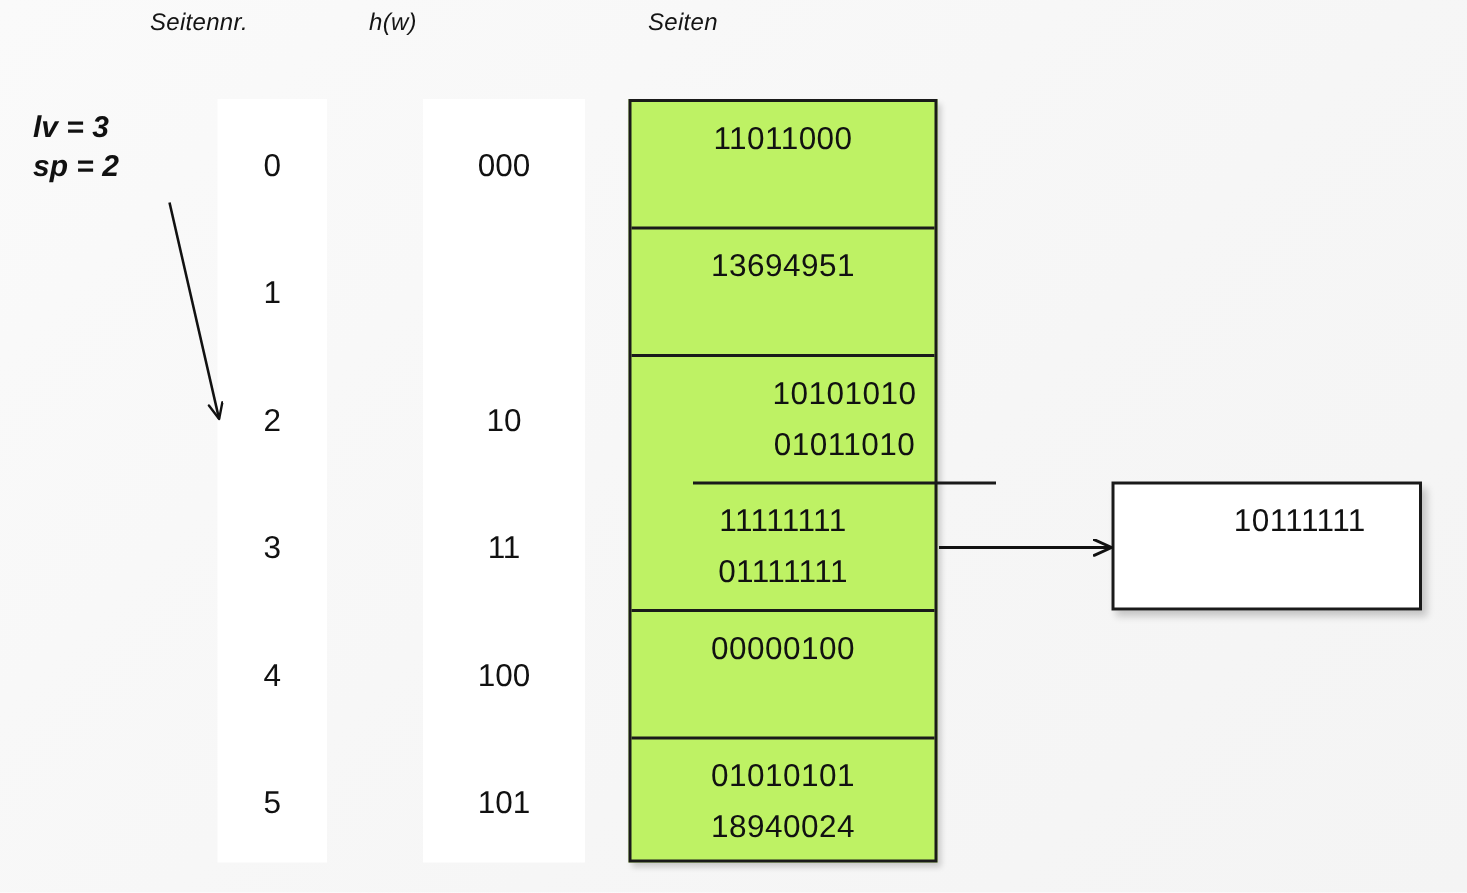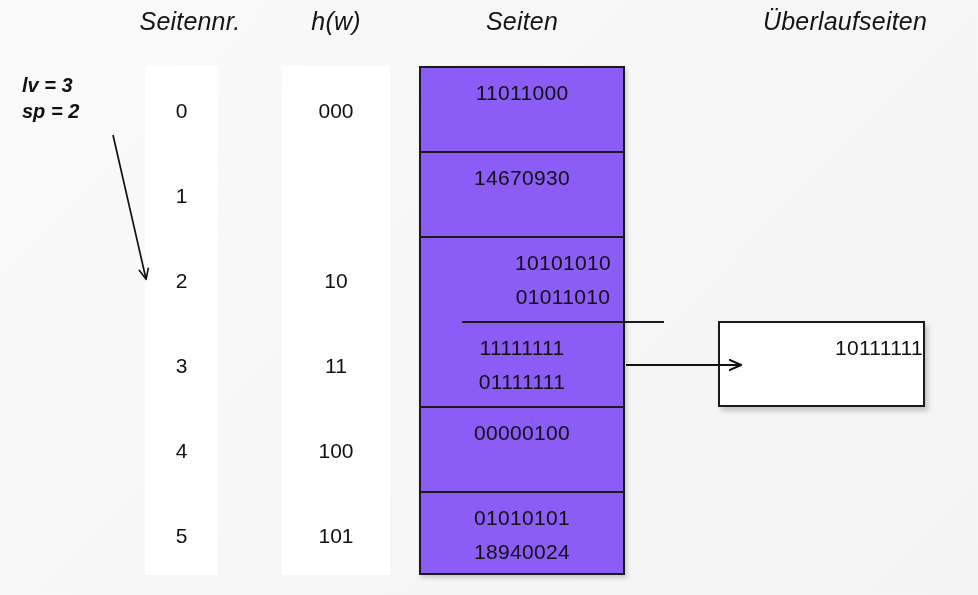--- a/index.html
+++ b/index.html
@@ -17,25 +17,24 @@
   #canvas {
     position: relative;
     width: 978px;
     height: 595px;
   }
 
   
   .col-header {
     position: absolute;
     font-style: italic;
-    font-size: 25px;
+    font-size: 16px;
     font-weight: 500;
     letter-spacing: 0.2px;
     color: #141414;
-    text-align: center;
     white-space: nowrap;
   }
   #hdr-seitennr { left: 100px; top: 7px; width: 180px; }
   #hdr-hw       { left: 246px; top: 7px; width: 180px; }
   #hdr-seiten   { left: 432px; top: 7px; width: 180px; }
   #hdr-ueber    { left: 755px; top: 7px; width: 180px; }
 
   
   .param {
     position: absolute;
@@ -70,21 +69,21 @@
   .col-seitennr-cell { left: 145px; width: 73px; }
   .col-hw-cell       { left: 282px; width: 108px; }
 
   
   #seiten-box {
     position: absolute;
     left: 419px;
     top: 66px;
     width: 206px;
     height: 509px;
-    background: #8b5cf6;
+    background: #bef264;
     border: 2px solid #1a1a1a;
     box-sizing: border-box;
     box-shadow: 2px 3px 4px rgba(0,0,0,0.18);
   }
   .seiten-cell {
     position: absolute;
     left: 0;
     width: 100%;
     height: 85px;
     box-sizing: border-box;
@@ -99,30 +98,30 @@
     font-size: 21px;
     line-height: 34px;
     color: #111111;
     letter-spacing: 0.3px;
     white-space: nowrap;
   }
 
   
   #overflow-box {
     position: absolute;
-    left: 718px;
+    left: 741px;
     top: 321px;
     width: 207px;
     height: 86px;
     background: #ffffff;
     border: 2px solid #1a1a1a;
     box-sizing: border-box;
     box-shadow: 3px 4px 5px rgba(0,0,0,0.2);
     display: flex;
-    justify-content: flex-end;
+    justify-content: center;
     padding-top: 8px;
     padding-left: 44px;
   }
 
   
   #arrows {
     position: absolute;
     left: 0;
     top: 0;
     width: 978px;
@@ -131,21 +130,20 @@
   }
 </style>
 </head>
 <body>
 
 <div id="canvas">
 
   <div class="col-header" id="hdr-seitennr">Seitennr.</div>
   <div class="col-header" id="hdr-hw">h(w)</div>
   <div class="col-header" id="hdr-seiten">Seiten</div>
-  <div class="col-header" id="hdr-ueber">Überlaufseiten</div>
 
   <div class="param" id="param-lv">lv = 3</div>
   <div class="param" id="param-sp">sp = 2</div>
 
   <div class="col-strip" id="strip-seitennr"></div>
   <div class="col-strip" id="strip-hw"></div>
 
   <div class="cell-text col-seitennr-cell" style="top:111px;">0</div>
   <div class="cell-text col-seitennr-cell" style="top:196px;">1</div>
   <div class="cell-text col-seitennr-cell" style="top:281px;">2</div>
@@ -157,21 +155,21 @@
   <div class="cell-text col-hw-cell" style="top:281px;">10</div>
   <div class="cell-text col-hw-cell" style="top:366px;">11</div>
   <div class="cell-text col-hw-cell" style="top:451px;">100</div>
   <div class="cell-text col-hw-cell" style="top:536px;">101</div>
 
   <div id="seiten-box">
     <div class="seiten-cell" style="top:0px;">
       <div class="bits">11011000</div>
     </div>
     <div class="seiten-cell" style="top:85px;">
-      <div class="bits">14670930</div>
+      <div class="bits">13694951</div>
     </div>
     <div class="seiten-cell" style="top:170px;margin-left:41px;">
       <div class="bits">10101010</div>
       <div class="bits">01011010</div>
     </div>
     <div class="seiten-cell" style="top:255px;">
       <div class="bits">11111111</div>
       <div class="bits">01111111</div>
     </div>
     <div class="seiten-cell" style="top:340px;">

